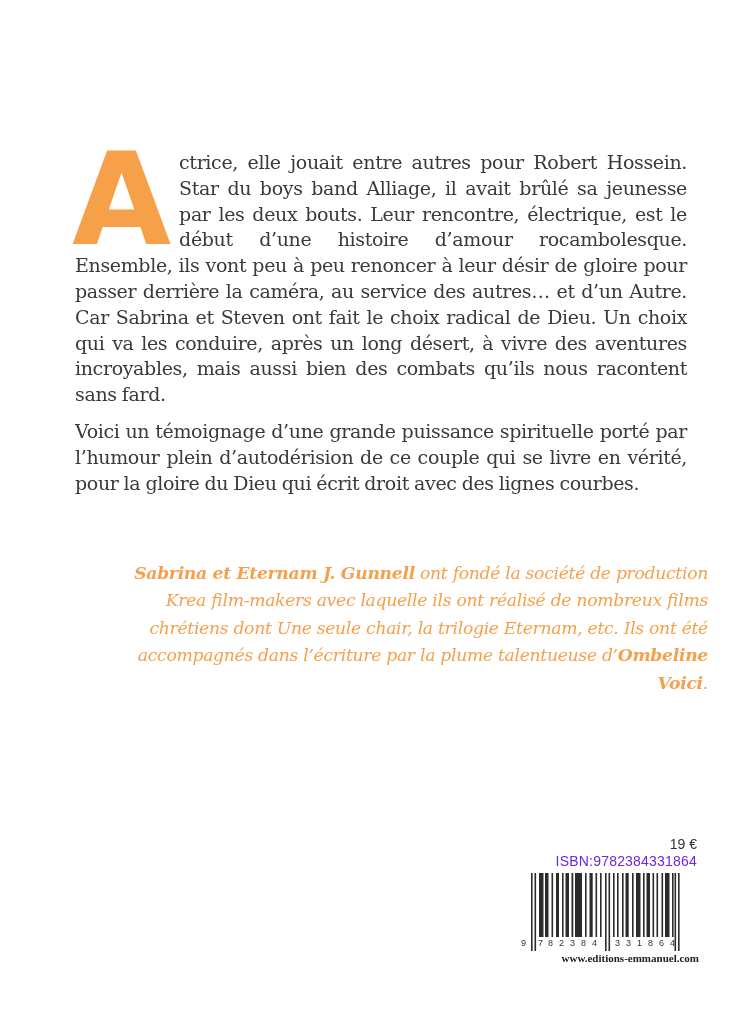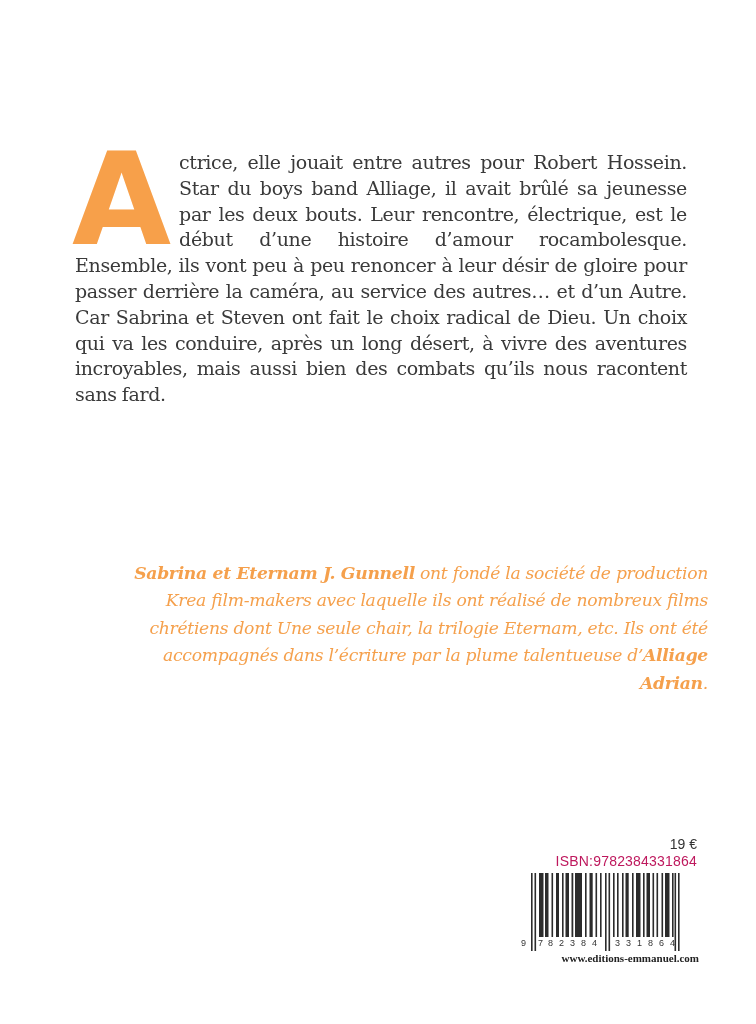--- a/index.html
+++ b/index.html
@@ -73,21 +73,21 @@
       top: 836px;
       color: #333333;
       font-family: "Liberation Sans", sans-serif;
       font-size: 14px;
       margin-left: 36px;
     }
     .isbn {
       position: absolute;
       right: 59px;
       top: 853px;
-      color: #be185d;
+      color: #6d28d9;
       font-family: "Liberation Sans", sans-serif;
       font-size: 14px;
       letter-spacing: 0.2px;
     }
     .barcode {
       position: absolute;
       left: 531px;
       top: 873px;
       width: 170px;
       height: 80px;
@@ -112,23 +112,24 @@
       font-size: 11px;
     }
   </style>
 </head>
 <body>
 
 <div class="page">
 
   <div class="blurb">
     <p><span class="dropcap">A</span><span>ctrice, elle jouait entre autres pour Robert Hossein. Star du boys band Alliage, il avait brûlé sa jeunesse par les deux bouts. Leur rencontre, électrique, est le début d’une histoire d’amour rocambolesque. Ensemble, ils vont peu à peu renoncer à leur désir de gloire pour passer derrière la caméra, au service des autres… et d’un Autre. Car Sabrina et Steven ont fait le choix radical de Dieu. Un choix qui va les conduire, après un long désert, à vivre des aventures incroyables, mais aussi bien des combats qu’ils nous racontent sans fard.</span></p>
+    <p>Voici un témoignage d’une grande puissance spirituelle porté par l’humour plein d’autodérision de ce couple qui se livre en vérité, pour la gloire du Dieu qui écrit droit avec des lignes courbes.</p>
   </div>
 
-  <div class="author"><b>Sabrina et Eternam J. Gunnell</b><span> ont fondé la société de production Krea film-makers avec laquelle ils ont réalisé de nombreux films chrétiens dont Une seule chair, la trilogie Eternam, etc. Ils ont été accompagnés dans l’écriture par la plume talentueuse d’</span><b>Alliage Adrian</b><span>.</span></div>
+  <div class="author"><b>Sabrina et Eternam J. Gunnell</b><span> ont fondé la société de production Krea film-makers avec laquelle ils ont réalisé de nombreux films chrétiens dont Une seule chair, la trilogie Eternam, etc. Ils ont été accompagnés dans l’écriture par la plume talentueuse d’</span><b>Ombeline Voici</b><span>.</span></div>
 
   <div class="price">19 €</div>
   <div class="isbn">ISBN:9782384331864</div>
 
   <svg class="barcode" viewBox="0 0 170 80" preserveAspectRatio="none">
     <g fill="#2b2b2b">
       <rect x="0" y="0" width="1.6" height="78"></rect>
       <rect x="3.5" y="0" width="1.6" height="78"></rect>
       <rect x="8" y="0" width="4.5" height="64"></rect>
       <rect x="14" y="0" width="3.5" height="64"></rect>

